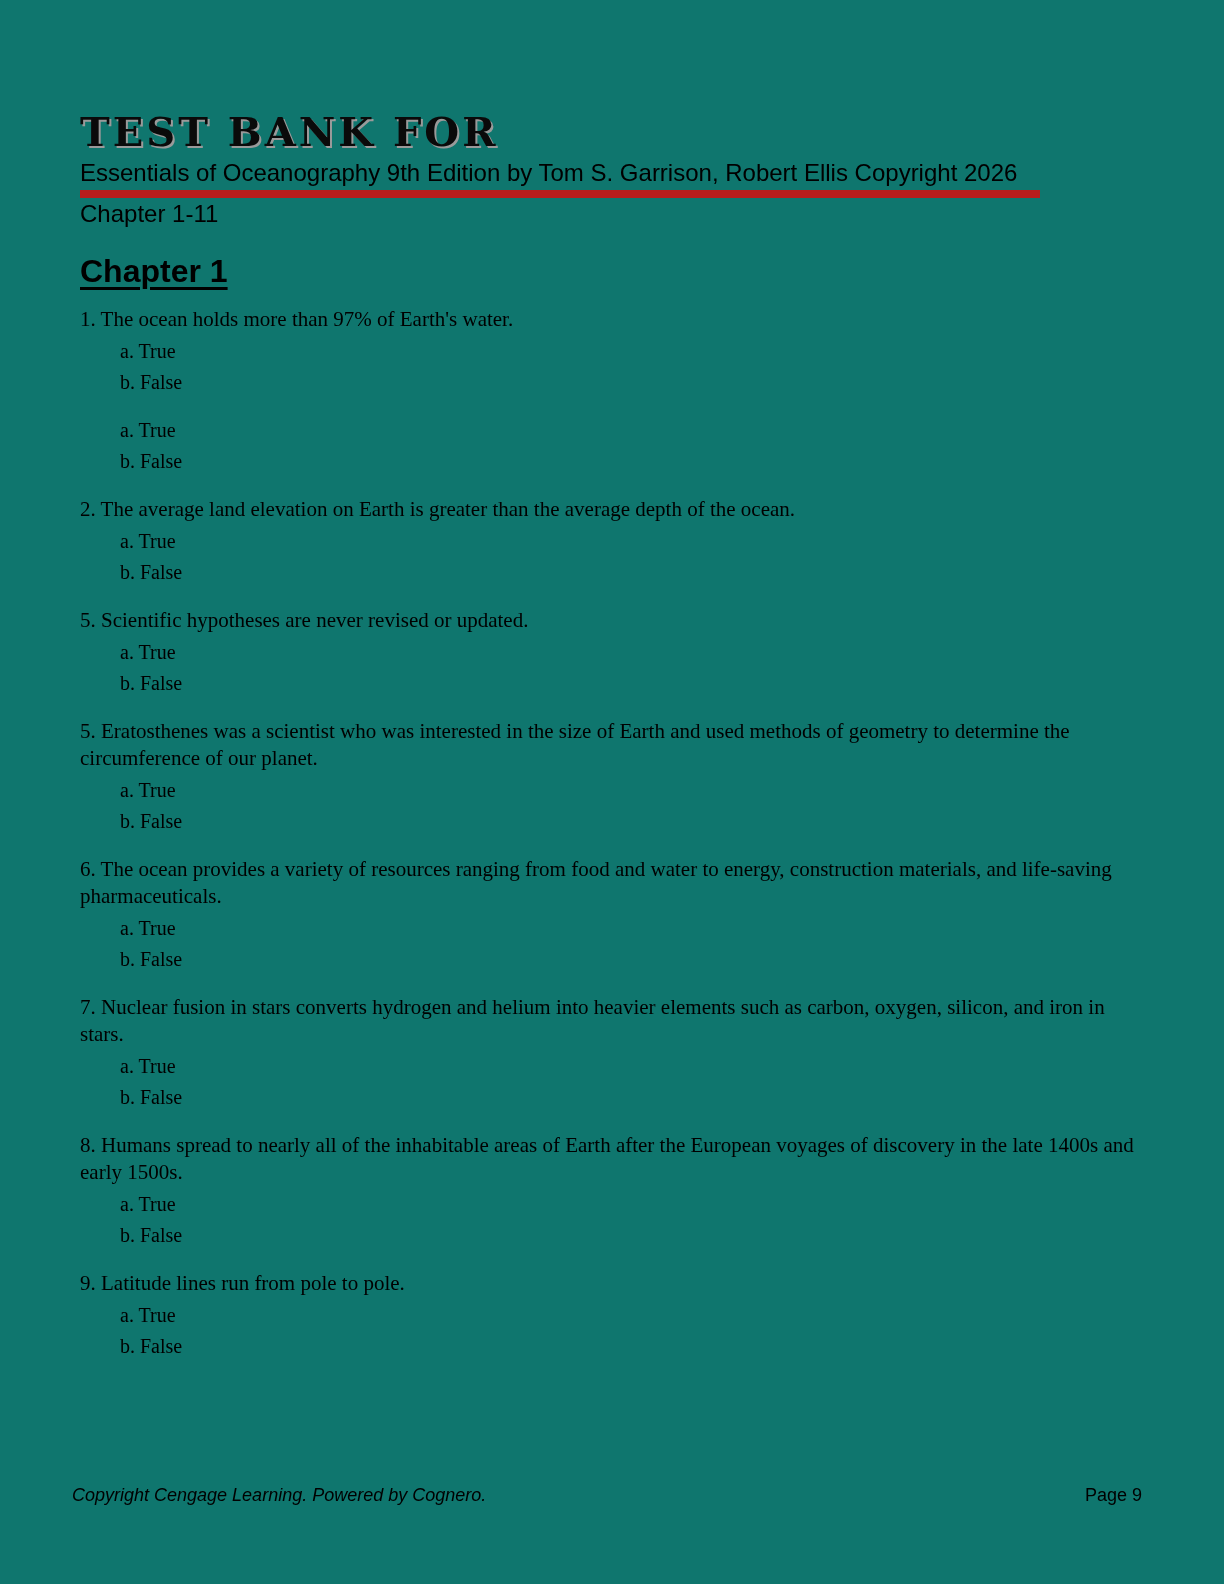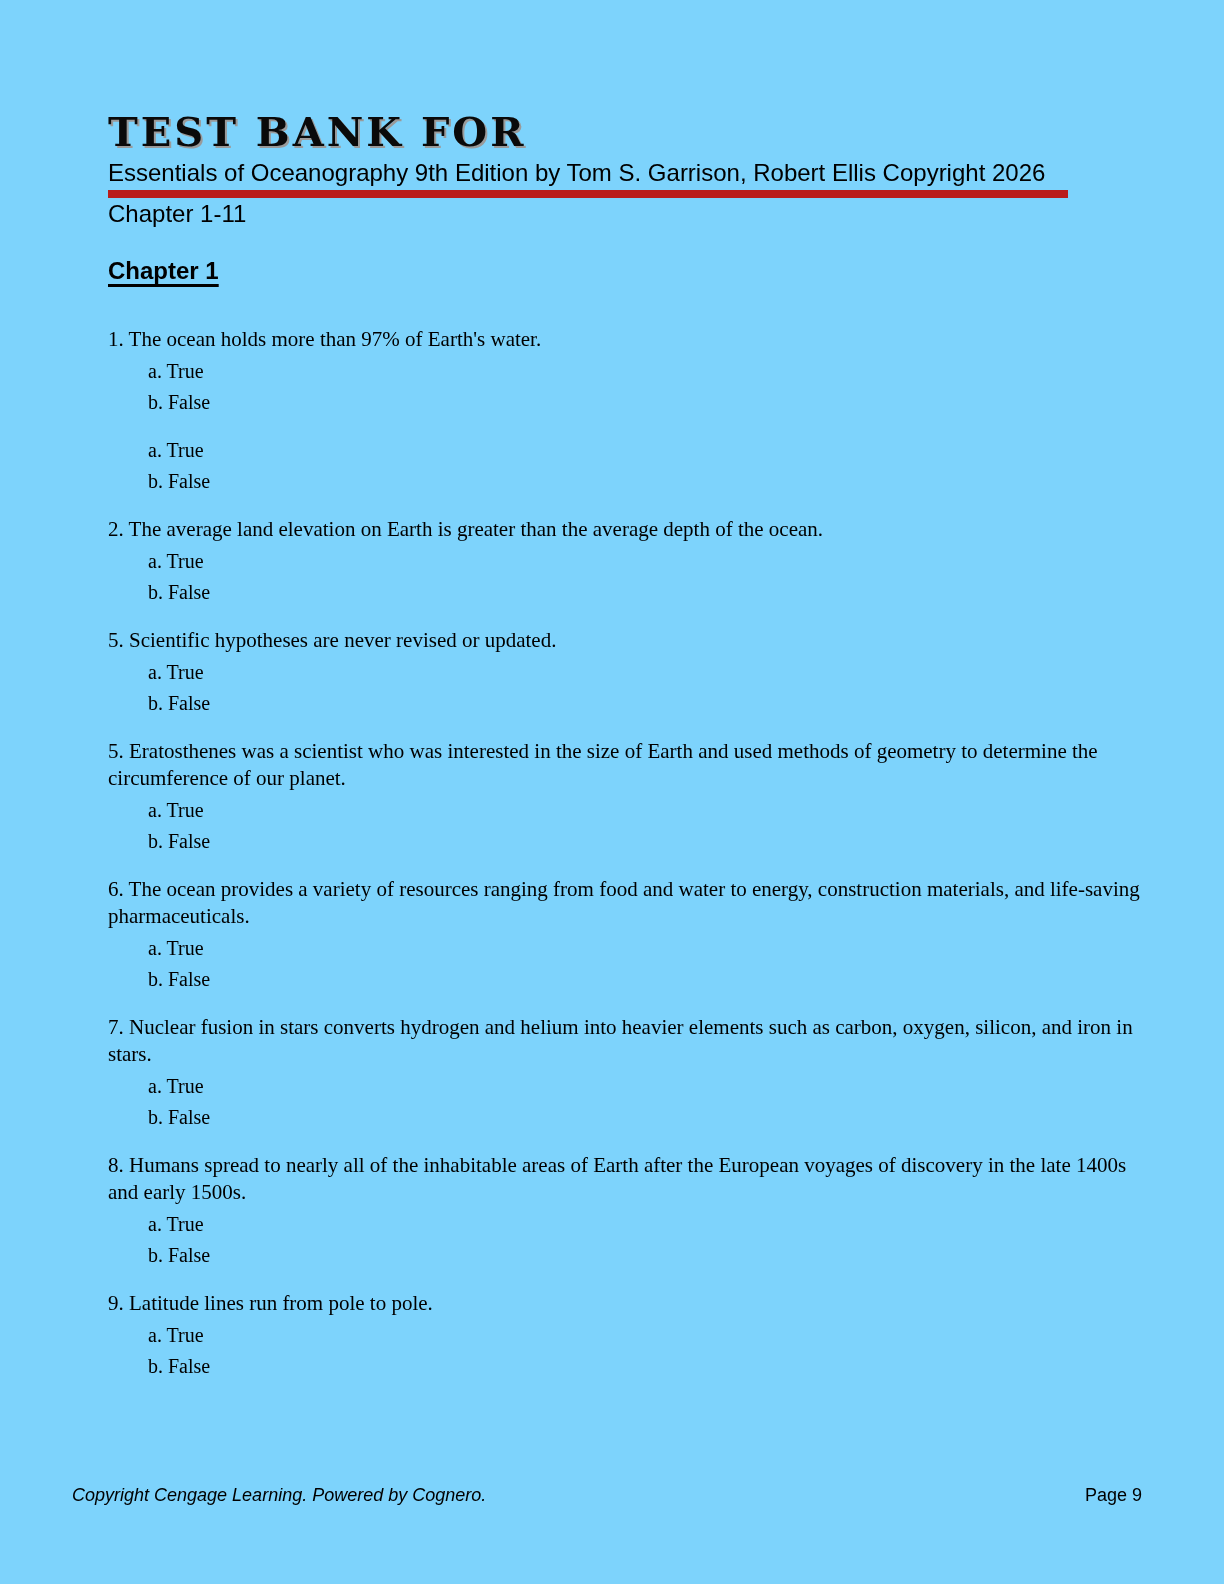--- a/index.html
+++ b/index.html
@@ -2,23 +2,23 @@
 <html><head>
 <meta charset="utf-8">
 <style>
   * { box-sizing: border-box; }
   html, body { margin: 0; padding: 0; background: #ffffff; }
 
   .page {
     position: relative;
     width: 1224px;
     height: 1584px;
-    background: #7dd3fc;
+    background: #0f766e;
     color: #000000;
-    padding: 110px 74px 0 108px;
+    padding: 110px 74px 0 80px;
     font-family: "Liberation Serif", serif;
     overflow: hidden;
   }
 
   
   .doc-title {
     margin: 0 0 6px 0;
     font-family: "DejaVu Serif", serif;
     font-weight: 700;
     font-size: 40px;
@@ -40,32 +40,32 @@
     font-family: "Liberation Sans", sans-serif;
     font-size: 24px;
     line-height: 26px;
     margin-top: 3px;
   }
 
   
   .section-heading {
     margin: 30px 0 0 0;
     font-family: "Liberation Sans", sans-serif;
-    font-size: 24px;
+    font-size: 32px;
     line-height: 28px;
     font-weight: 700;
   }
   .section-heading .underlined {
     text-decoration: underline;
     text-decoration-thickness: 3px;
     text-underline-offset: 5px;
   }
 
   
-  .questions { margin-top: 41px; }
+  .questions { margin-top: 21px; }
   .question { margin: 0 0 22px 0; }
   .q-text {
     margin: 0;
     font-size: 21px;
     line-height: 27px;
   }
   .option {
     margin: 5px 0 0 40px;
     font-size: 20px;
     line-height: 26px;

